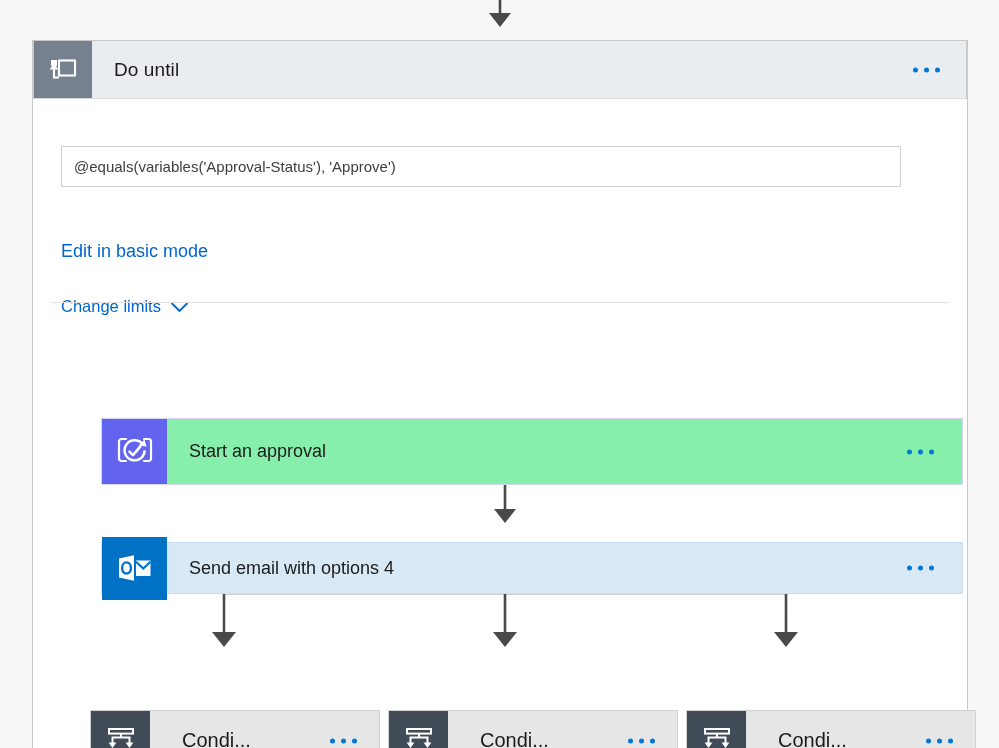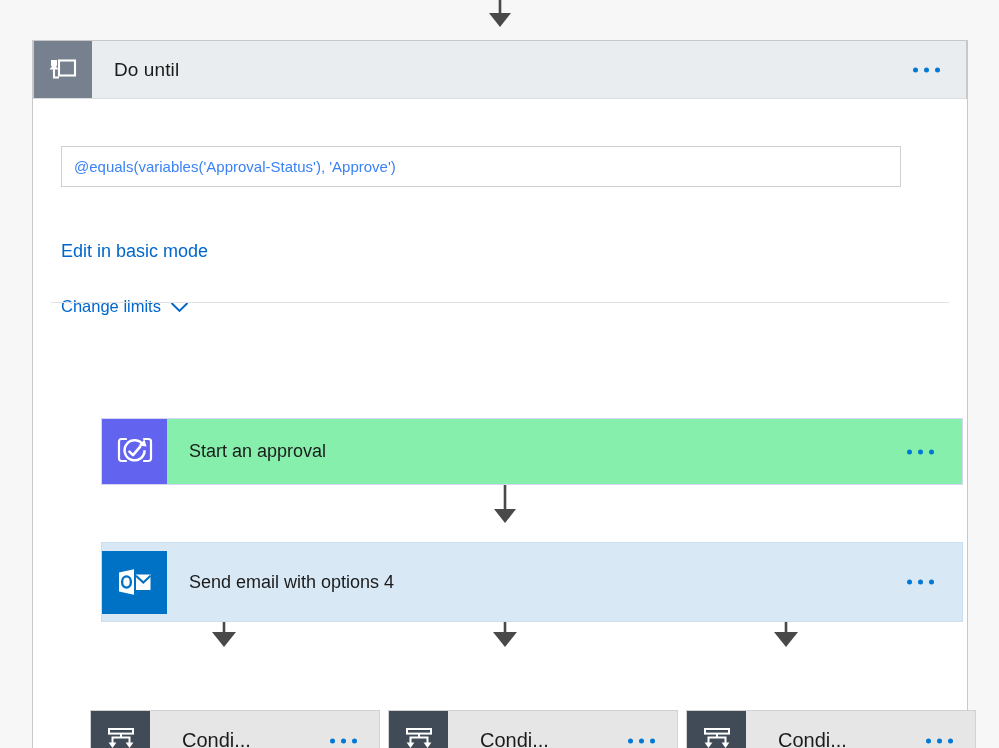--- a/index.html
+++ b/index.html
@@ -93,21 +93,21 @@
     position: absolute;
     left: 28px;
     top: 47px;
     width: 840px;
     height: 41px;
     border: 1px solid #d0d0d0;
     background: #ffffff;
     box-sizing: border-box;
     font-family: "Liberation Sans", sans-serif;
     font-size: 15px;
-    color: #3b82f6;
+    color: #404040;
     padding: 0 12px;
     outline: none;
   }
 
   .link {
     position: absolute;
     color: #0066cc;
     font-size: 18px;
     cursor: pointer;
     white-space: nowrap;
@@ -160,21 +160,21 @@
     border: 1px solid #d6d6f2;
   }
   .card-approval .card-icon { width: 65px; height: 65px; background: #6264ef; }
   .card-approval .card-ellipsis { right: 28px; }
 
   
   .card-email {
     left: 68px;
     top: 443px;
     width: 862px;
-    height: 80px;
+    height: 52px;
     background: #d8e8f5;
     border: 1px solid #cbdeee;
   }
   .card-email .card-icon { width: 65px; height: 63px; background: #0072c6; }
   .card-email .card-ellipsis { right: 28px; }
 
   
   .card-cond {
     top: 611px;
     width: 290px;

